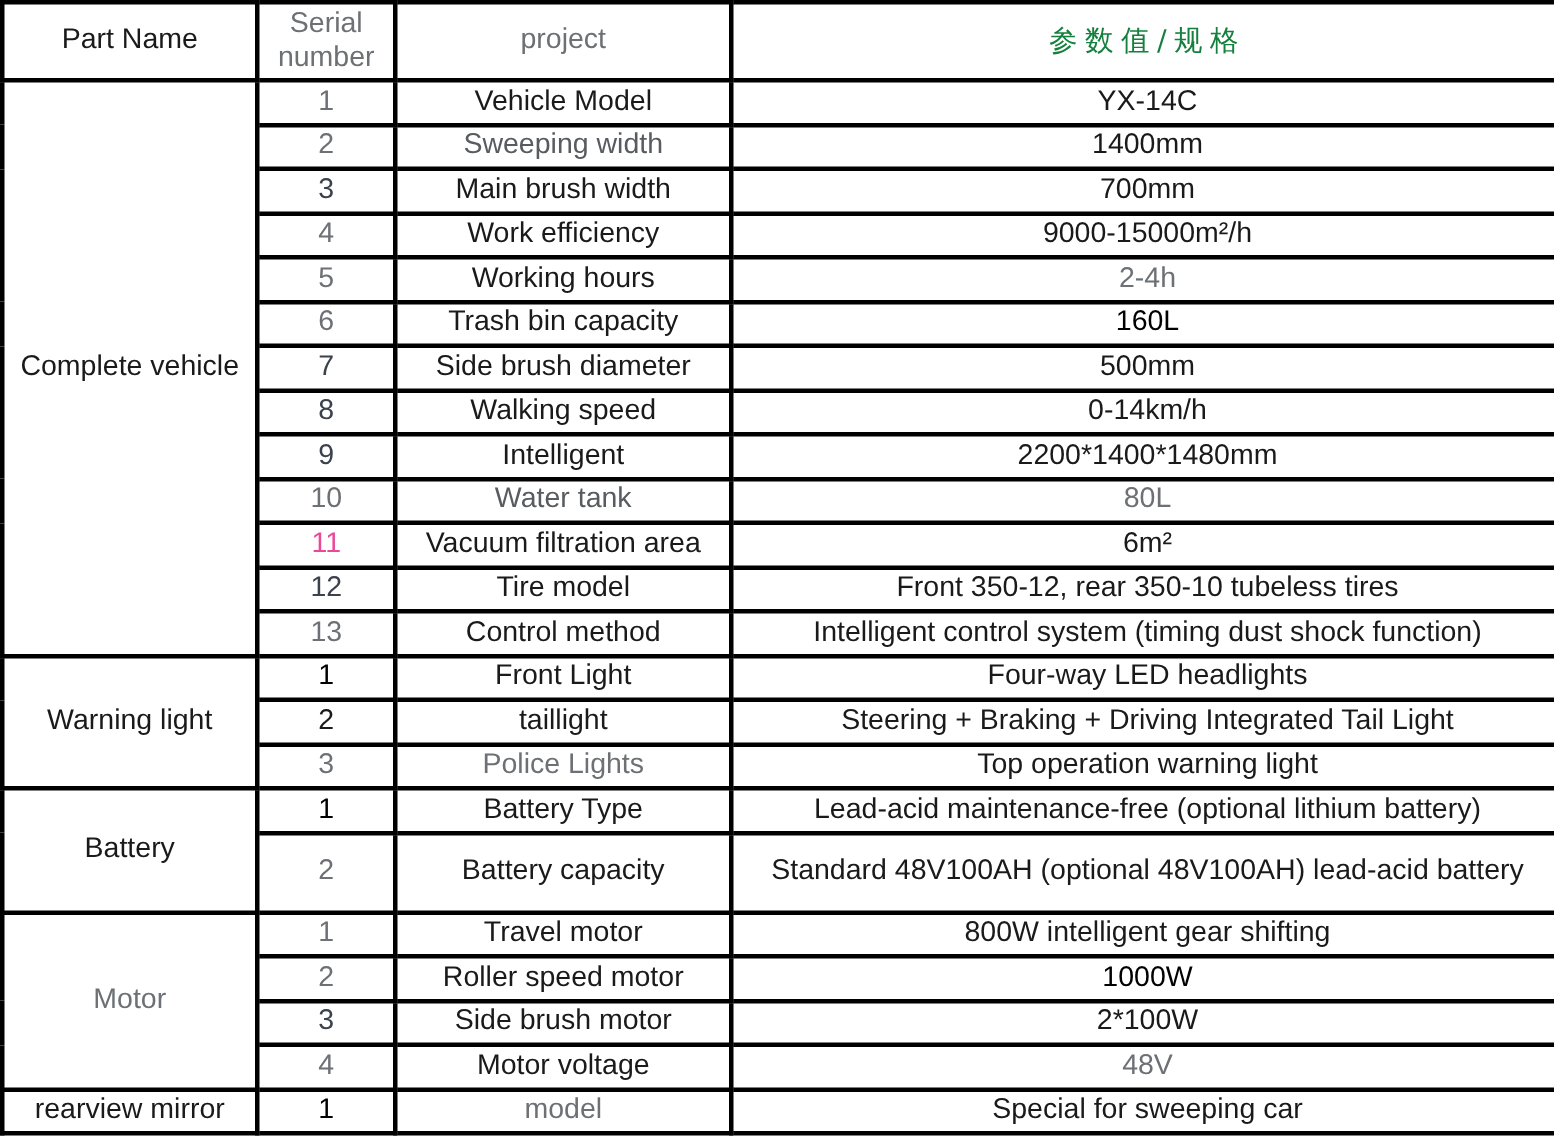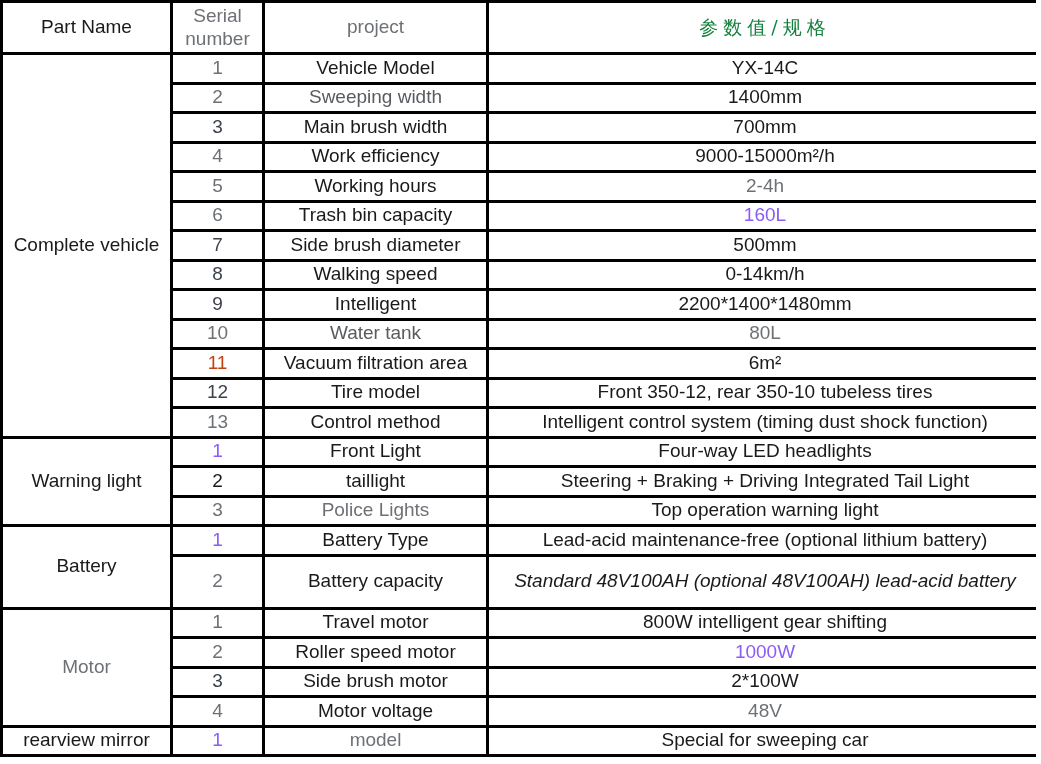--- a/index.html
+++ b/index.html
@@ -30,34 +30,34 @@
     font-size: 19px;
     line-height: 1.2;
     overflow: hidden;
   }
   table.spec thead tr { height: 52px; }
   table.spec tbody tr { height: 29.5px; }
   table.spec tbody tr.tall { height: 53px; }
   th { font-size: 20px; }
   td.part { font-size: 20px; padding: 1px 12px; }
   td.serial { font-size: 19px; }
-  td.wrap { padding: 1px 70px; font-style: italic; }
+  td.wrap { padding: 1px 70px; }
   .cjk {
     font-family: "DejaVu Serif", "Liberation Serif", serif;
     letter-spacing: 5px;
     color: #15803d;
     font-weight: normal;
   }
   
   .ink   { color: #1a1a1a; }
   .dark  { color: #3b424c; }
   .gray  { color: #6d7175; }
   .dim   { color: #585c60; margin-top: 16px; }
-  .light { color: #8b5cf6; }
-  .blue  { color: #c2410c; }
+  .light { color: #000000; }
+  .blue  { color: #ec4899; }
 </style>
 </head>
 <body>
 
 <div class="page">
   <table class="spec">
     <colgroup>
       <col style="width:170px">
       <col style="width:92px">
       <col style="width:224px">

